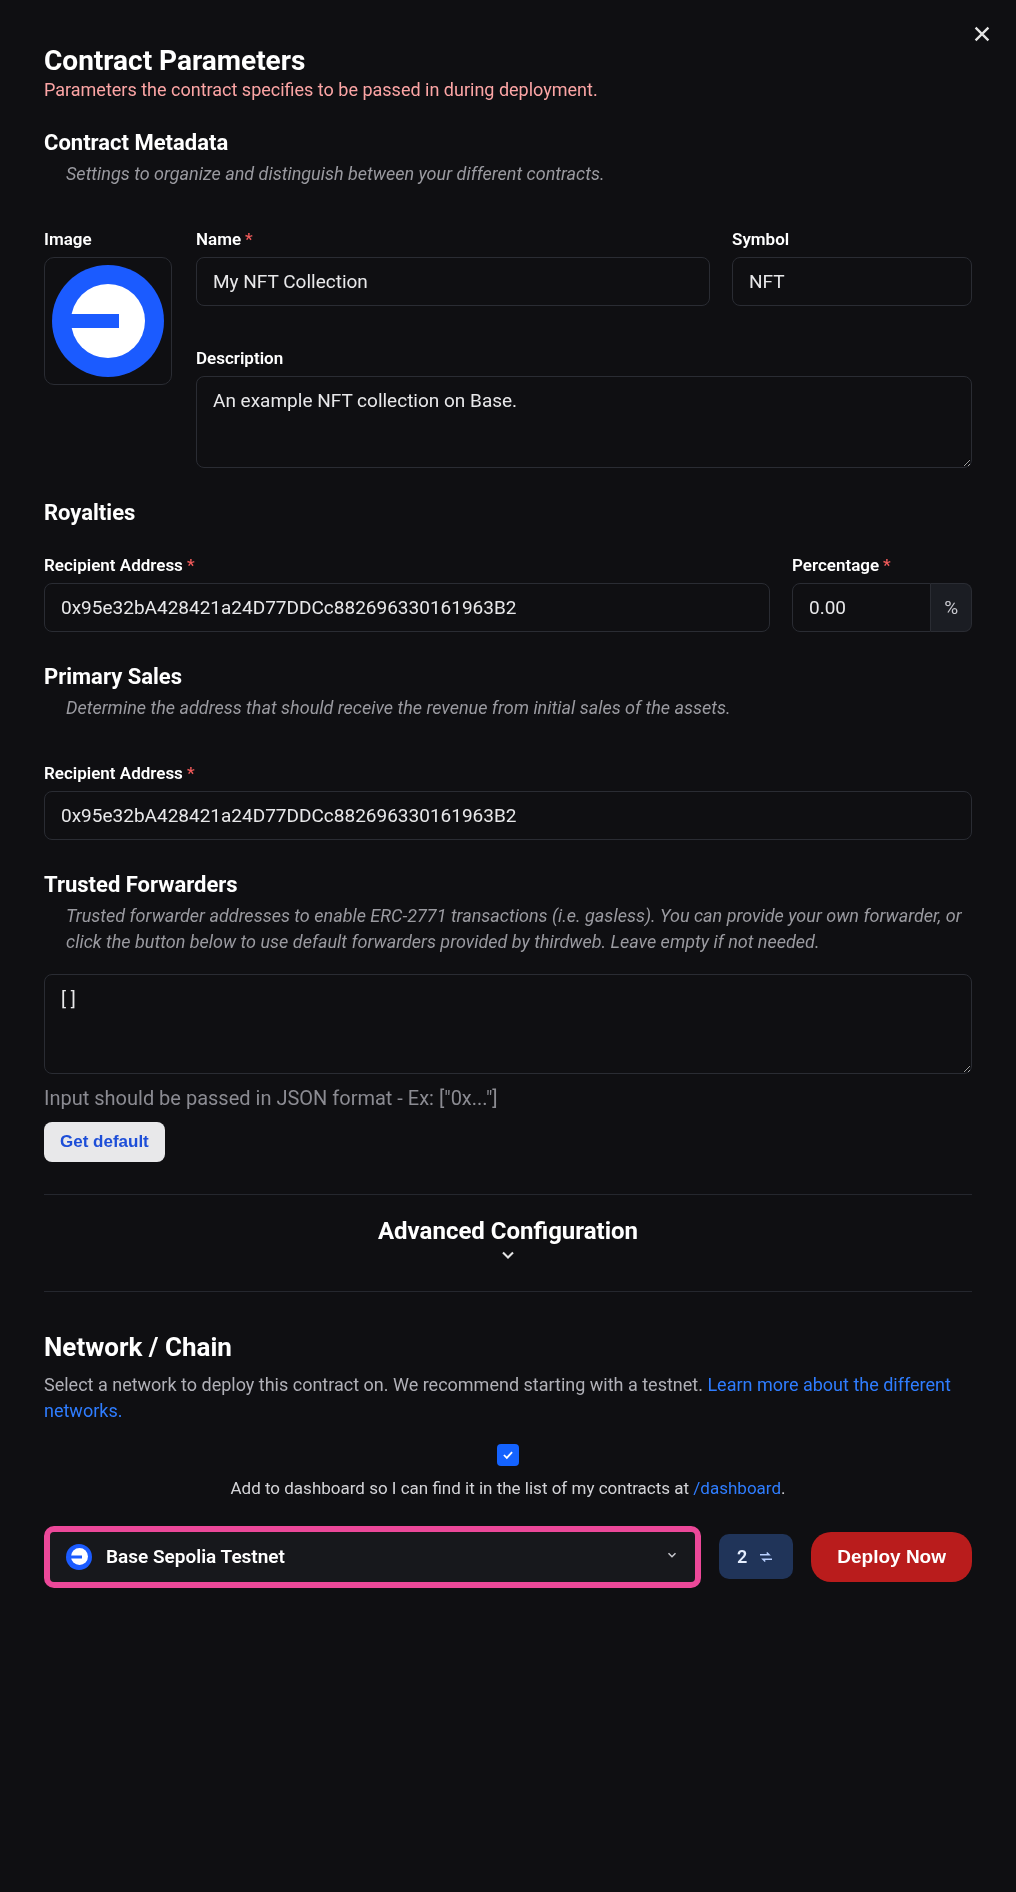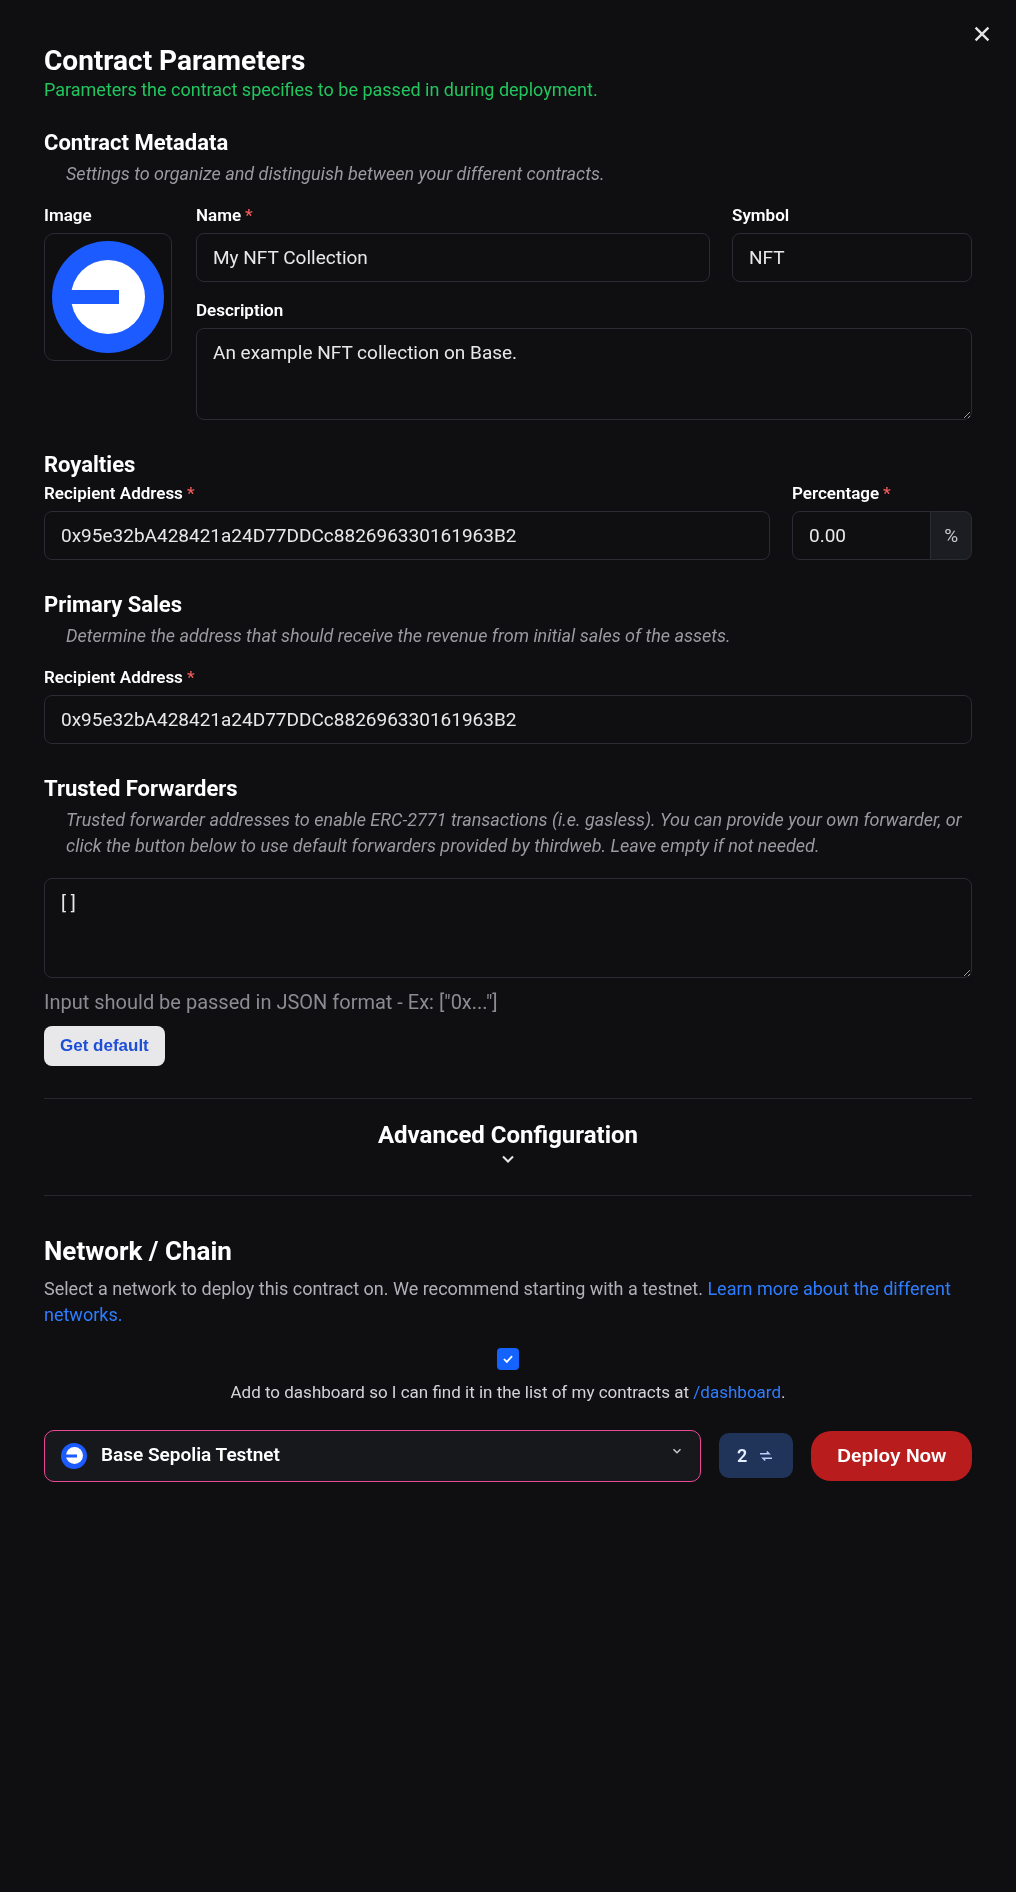--- a/index.html
+++ b/index.html
@@ -21,24 +21,24 @@
   .close-btn {
     position: absolute;
     top: 20px; right: 20px;
     width: 28px; height: 28px;
     display:flex;align-items:center;justify-content:center;
     cursor:pointer;
     color:#e5e5e5;
   }
   .close-btn svg { width:22px; height:22px; stroke:#e5e5e5; stroke-width:2.5; }
   h1 { font-size: 28px; font-weight:700; margin-bottom:0; }
-  .sub { color:#22c55e; font-size:18px; margin-bottom:28px; line-height:1.4; }
+  .sub { color:#fca5a5; font-size:18px; margin-bottom:28px; line-height:1.4; }
   h2 { font-size:22px; font-weight:700; margin-bottom:6px; }
   .sub2 { color:#9a9aa0; font-style:italic; font-size:18px; margin-bottom:18px; line-height:1.45;margin-left:22px; }
-  .label { font-size:17px; font-weight:600; margin-bottom:8px; display:block; }
+  .label { font-size:17px; font-weight:600; margin-bottom:8px; display:block;margin-top:24px; }
   .req { color:#ef5a5a; margin-left:4px; }
   .row { display:flex; gap:22px; }
   .col { display:flex; flex-direction:column; }
   .image-box {
     width:128px; height:128px;
     border:1px solid #2a2c33;
     border-radius:10px;
     display:flex;align-items:center;justify-content:center;
     background:#0f0f12;
   }
@@ -109,24 +109,24 @@
   .checkbox {
     width:22px;height:22px;border-radius:4px;background:#1463ff;
     display:flex;align-items:center;justify-content:center;
     flex-shrink:0;
   }
   .checkbox svg { width:14px;height:14px;stroke:#fff;stroke-width:3;fill:none; }
   .footer-row { display:flex;gap:18px;align-items:center; }
   .network-select {
     flex:1;
     background:#17181c;
-    border:1px solid #ec4899;
+    border:6px solid #ec4899;
     border-radius:10px;
     padding:12px 16px;
-    display:flex;align-items:flex-start;gap:14px;
+    display:flex;align-items:center;gap:14px;
     cursor:pointer;
   }
   .net-icon {
     width:26px;height:26px;border-radius:50%;background:#1b5bff;
     display:flex;align-items:center;justify-content:center;position:relative;
   }
   .net-icon-inner { width:17px;height:17px;border-radius:50%;background:#fff;position:relative;}
   .net-icon-bar { position:absolute;left:-4px;top:50%;transform:translateY(-50%);width:15px;height:3px;background:#1b5bff;}
   .net-name { font-size:19px;font-weight:600;flex:1; }
   .net-caret svg{width:14px;height:14px;stroke:#c9c9cf;stroke-width:2.5;fill:none;}

